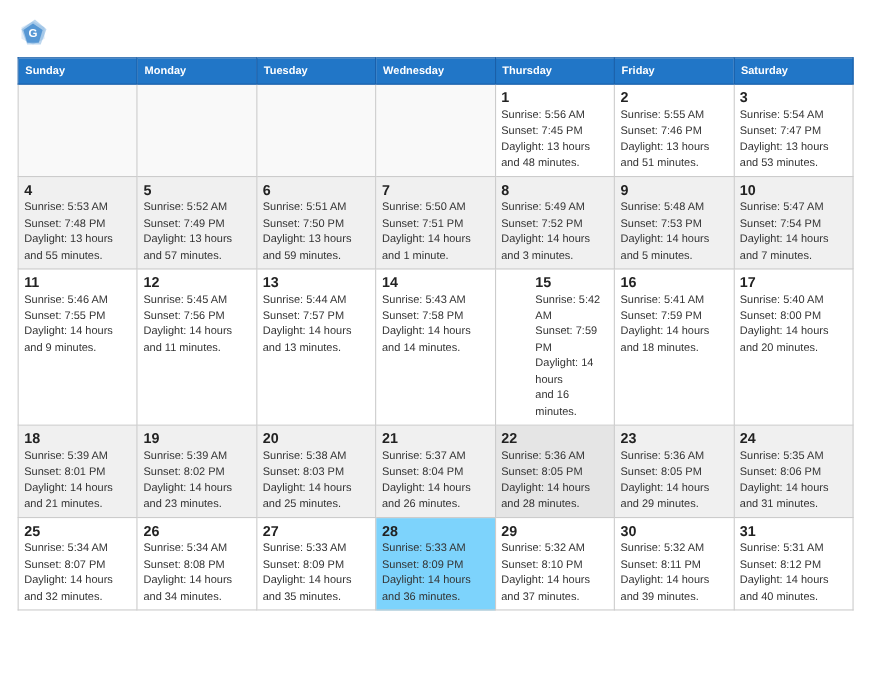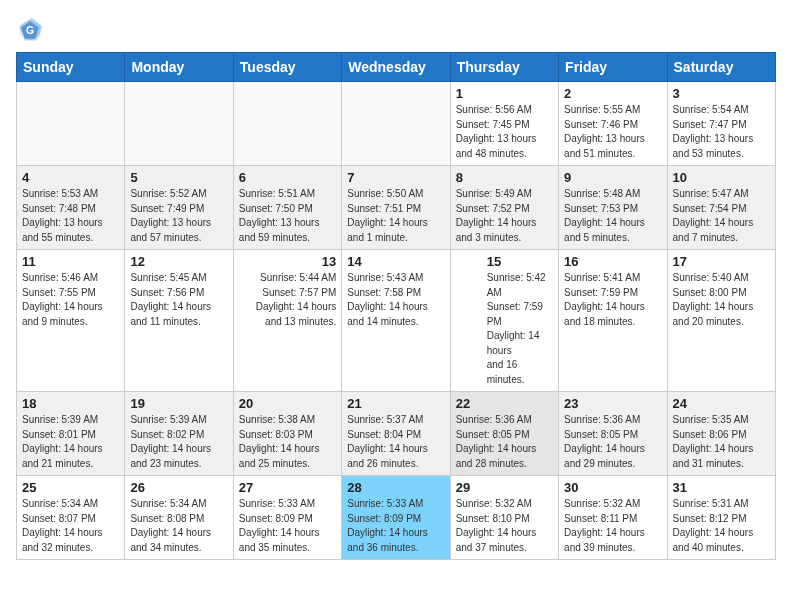--- a/index.html
+++ b/index.html
@@ -44,21 +44,21 @@
     .calendar {
       width: 100%;
       border-collapse: collapse;
       border: 1px solid #ccc;
     }
     .calendar th {
       background-color: #2176c7;
       color: #fff;
       text-align: left;
       padding: 6px 6px;
-      font-size: 14px;
+      font-size: 10px;
       border: 1px solid #1a5fa8;
     }
     .calendar td {
       vertical-align: top;
       border: 1px solid #ccc;
       padding: 4px 5px;
       font-size: 11px;
       color: #222;
       width: 108px;
       min-height: 80px;
@@ -169,21 +169,21 @@
         </tr>
         <tr>
           <td style="background: rgb(255, 255, 255);">
             <div class="day-number">11</div>
             <div class="day-info">Sunrise: 5:46 AM<br>Sunset: 7:55 PM<br>Daylight: 14 hours<br>and 9 minutes.</div>
           </td>
           <td style="background: rgb(255, 255, 255);">
             <div class="day-number">12</div>
             <div class="day-info">Sunrise: 5:45 AM<br>Sunset: 7:56 PM<br>Daylight: 14 hours<br>and 11 minutes.</div>
           </td>
-          <td style="background: rgb(255, 255, 255); text-align: right;">
+          <td style="background: rgb(255, 255, 255);">
             <div class="day-number">13</div>
             <div class="day-info">Sunrise: 5:44 AM<br>Sunset: 7:57 PM<br>Daylight: 14 hours<br>and 13 minutes.</div>
           </td>
           <td style="background: rgb(255, 255, 255);">
             <div class="day-number">14</div>
             <div class="day-info">Sunrise: 5:43 AM<br>Sunset: 7:58 PM<br>Daylight: 14 hours<br>and 14 minutes.</div>
           </td>
           <td style="background: rgb(255, 255, 255); padding-left: 36px;">
             <div class="day-number">15</div>
             <div class="day-info">Sunrise: 5:42 AM<br>Sunset: 7:59 PM<br>Daylight: 14 hours<br>and 16 minutes.</div>

